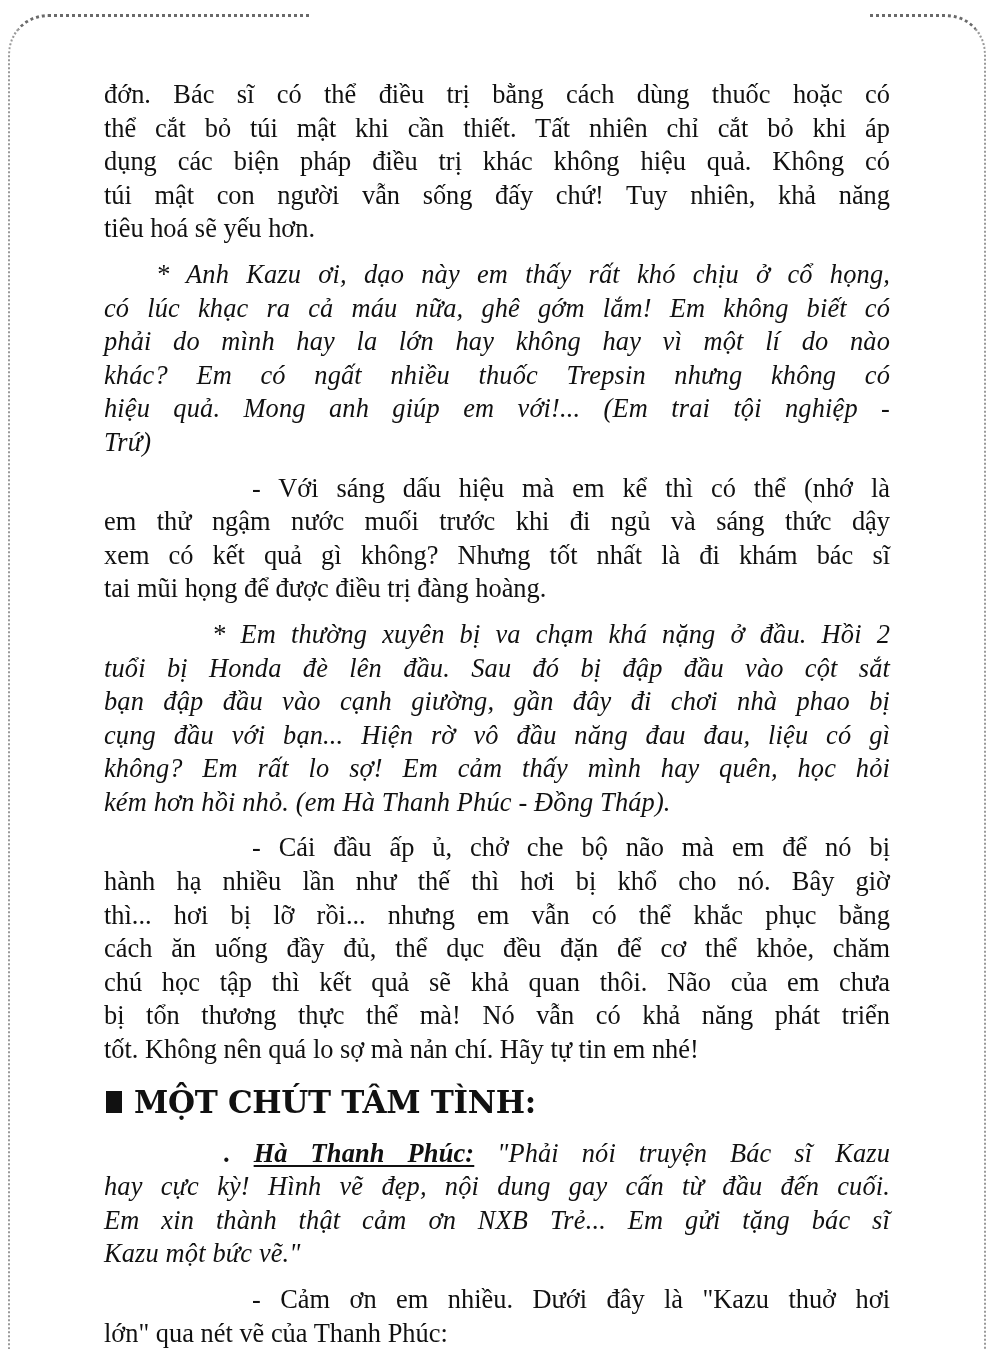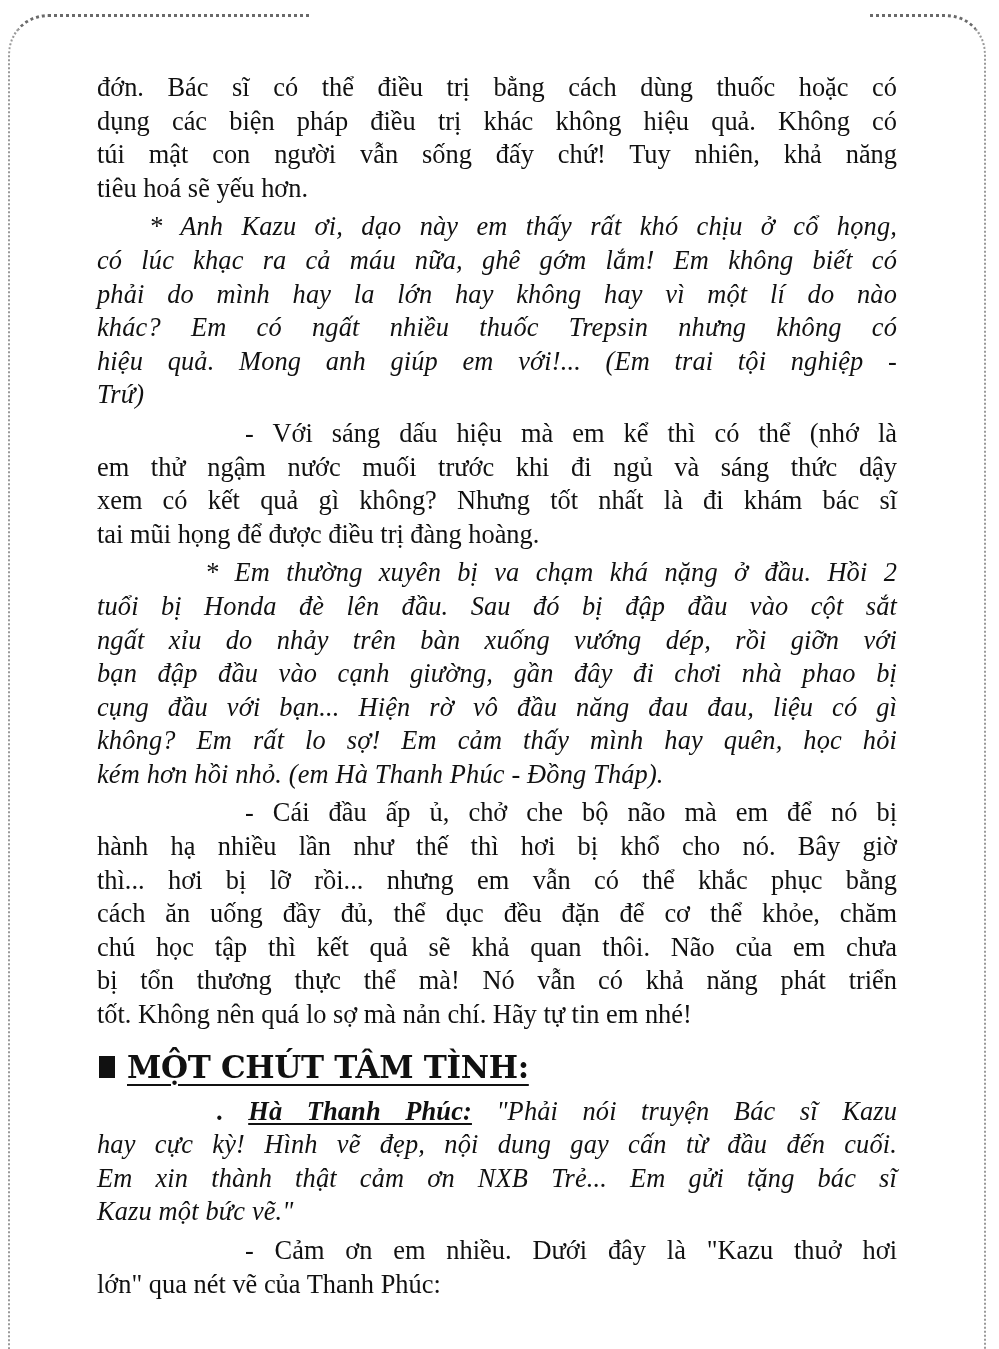--- a/index.html
+++ b/index.html
@@ -39,21 +39,21 @@
     .content {
       position: absolute;
       left: 92px;
       top: 66px;
       width: 810px;
       font-size: 26.4px;
       line-height: 33.6px;
       text-align: justify;
     }
     .content p {
-      margin: 5px;
+      margin: 12px;
     }
     .q {
       font-style: italic;
       letter-spacing: 0.15px;
     }
     .line-block {
       display: block;
       text-align: justify;
       text-align-last: justify;
       white-space: nowrap;
@@ -74,40 +74,40 @@
     }
     .heading .square {
       display: inline-block;
       width: 16px;
       height: 22px;
       background: #111;
       margin-right: 12px;
       margin-left: 2px;
     }
     .heading .title-text {
-      text-decoration: underline;
       text-decoration-thickness: 2px;
       text-underline-offset: 6px;
       letter-spacing: -0.3px;
     }
     .sender-name {
       font-weight: bold;
       text-decoration: underline;
       text-underline-offset: 3px;
     }
   </style>
 </head>
 <body>
 
 <div class="page-frame"></div>
 
 <div class="content">
 
   <p>
     <span class="line-block">đớn. Bác sĩ có thể điều trị bằng cách dùng thuốc hoặc có</span>
+    <span class="line-block">thể cắt bỏ túi mật khi cần thiết. Tất nhiên chỉ cắt bỏ khi áp</span>
     <span class="line-block">dụng các biện pháp điều trị khác không hiệu quả. Không có</span>
     <span class="line-block">túi mật con người vẫn sống đấy chứ! Tuy nhiên, khả năng</span>
     <span class="line-block last">tiêu hoá sẽ yếu hơn.</span>
   </p>
 
   <p class="q">
     <span class="line-block" style="padding-left:52px">* Anh Kazu ơi, dạo này em thấy rất khó chịu ở cổ họng,</span>
     <span class="line-block">có lúc khạc ra cả máu nữa, ghê gớm lắm! Em không biết có</span>
     <span class="line-block">phải do mình hay la lớn hay không hay vì một lí do nào</span>
     <span class="line-block">khác? Em có ngất nhiều thuốc Trepsin nhưng không có</span>
@@ -118,21 +118,20 @@
   <p>
     <span class="line-block" style="padding-left:148px">- Với sáng dấu hiệu mà em kể thì có thể (nhớ là</span>
     <span class="line-block">em thử ngậm nước muối trước khi đi ngủ và sáng thức dậy</span>
     <span class="line-block">xem có kết quả gì không? Nhưng tốt nhất là đi khám bác sĩ</span>
     <span class="line-block last">tai mũi họng để được điều trị đàng hoàng.</span>
   </p>
 
   <p class="q">
     <span class="line-block" style="padding-left:108px">* Em thường xuyên bị va chạm khá nặng ở đầu. Hồi 2</span>
     <span class="line-block">tuổi bị Honda đè lên đầu. Sau đó bị đập đầu vào cột sắt</span>
-    <span class="line-block">ngất xỉu do nhảy trên bàn xuống vướng dép, rồi giỡn với</span>
     <span class="line-block">bạn đập đầu vào cạnh giường, gần đây đi chơi nhà phao bị</span>
     <span class="line-block">cụng đầu với bạn... Hiện rờ vô đầu năng đau đau, liệu có gì</span>
     <span class="line-block">không? Em rất lo sợ! Em cảm thấy mình hay quên, học hỏi</span>
     <span class="line-block last">kém hơn hồi nhỏ. (em Hà Thanh Phúc - Đồng Tháp).</span>
   </p>
 
   <p>
     <span class="line-block" style="padding-left:148px">- Cái đầu ấp ủ, chở che bộ não mà em để nó bị</span>
     <span class="line-block">hành hạ nhiều lần như thế thì hơi bị khổ cho nó. Bây giờ</span>
     <span class="line-block">thì... hơi bị lỡ rồi... nhưng em vẫn có thể khắc phục bằng</span>

